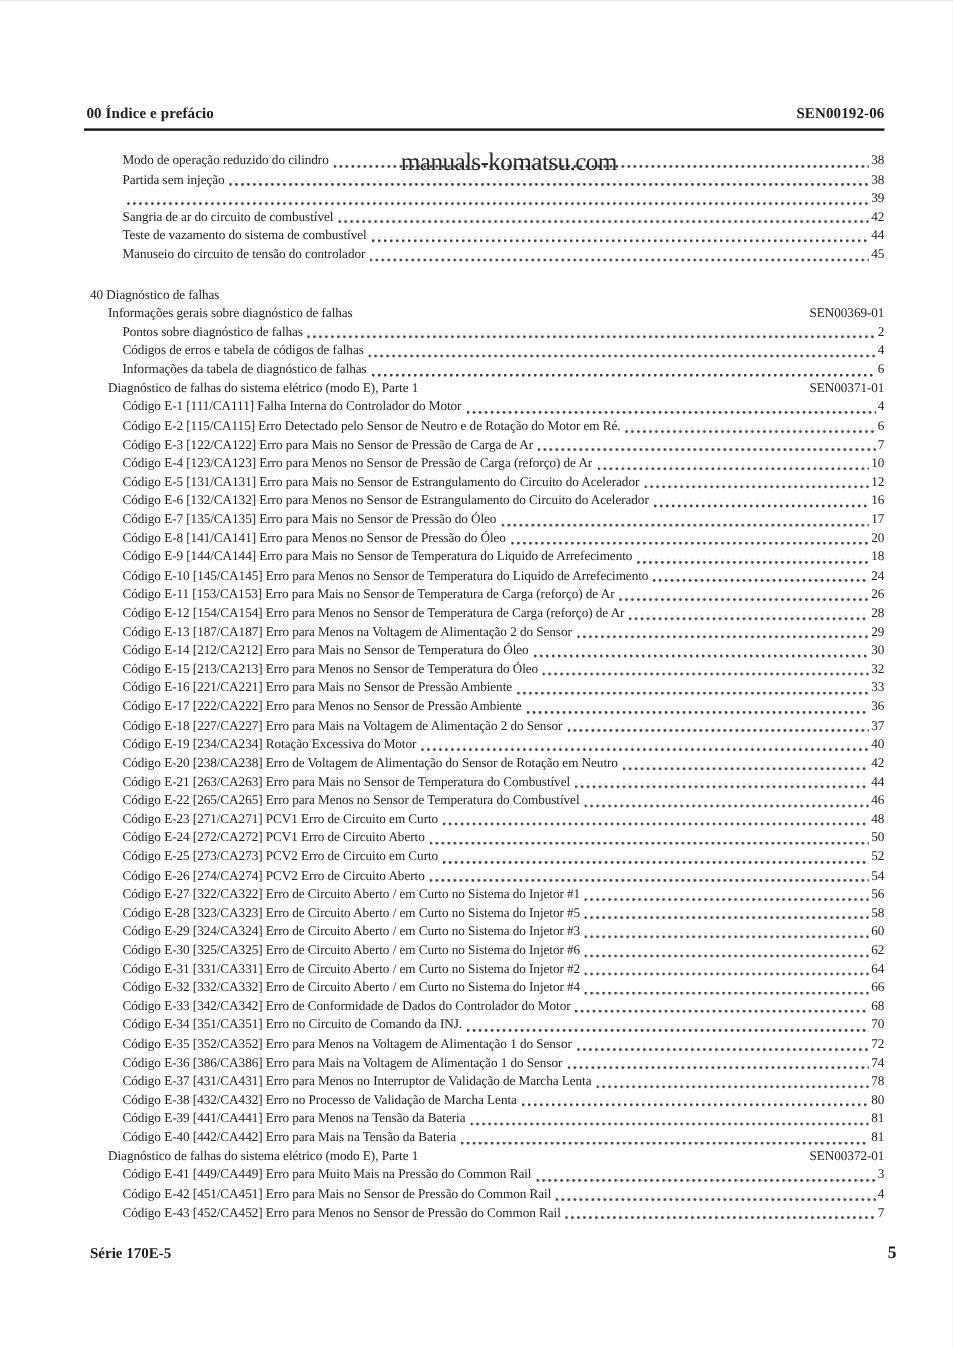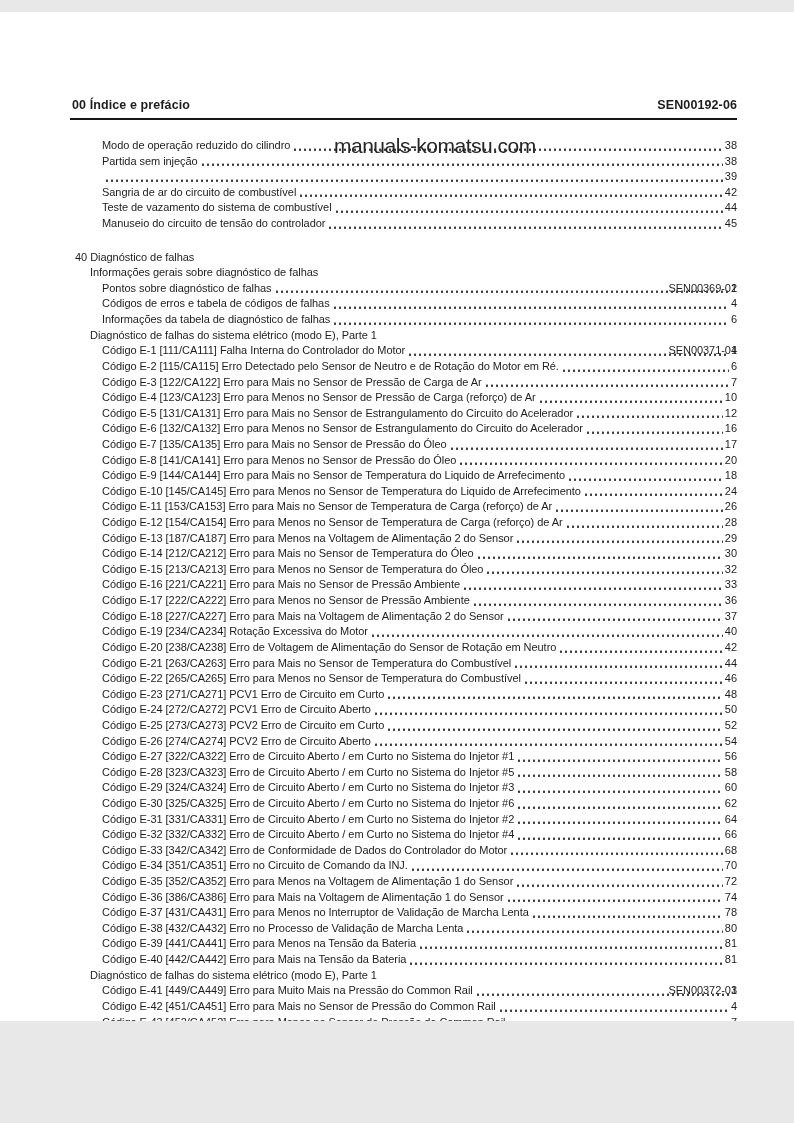--- a/index.html
+++ b/index.html
@@ -1,42 +1,42 @@
 <!DOCTYPE html>
 <html><head>
 <meta charset="utf-8">
 <style>
   html,body { margin:0; padding:0; background:#e8e8e8; }
   .page {
     position:relative;
-    width:794px; height:1009px;
-    margin:12px auto;
+    width:794px; height:1123px;
+    margin:1px auto;
     background:#ffffff;
-    font-family:Liberation Sans, sans-serif;
+    font-family:Liberation Serif, serif;
     color:#1d1d1d;
     overflow:hidden;
   }
   .header {
     position:absolute; left:72px; right:57px; top:86px;
     display:flex; justify-content:space-between; align-items:baseline;
     font-weight:bold; font-size:12.5px; letter-spacing:0.1px;
   }
   .header-rule {
     position:absolute; left:70px; right:57px; top:106px;
     border-top:2px solid #161616;
   }
   .toc { position:absolute; left:75px; right:57px; top:126px; }
   .toc-group + .toc-group { margin-top:18px; }
   .toc-row {
-    display:flex; align-items:flex-start;
+    display:flex; align-items:center;
     height:15.62px; line-height:15.62px;
     font-size:11px; letter-spacing:-0.05px;
     white-space:nowrap;
   }
-  .toc-row.lvl1 { padding-left:15px;flex-direction:column; }
+  .toc-row.lvl1 { padding-left:15px; }
   .toc-row.lvl2 { padding-left:27px; }
   .toc-label { flex:0 0 auto; }
   .toc-dots {
     flex:1 1 auto; align-self:flex-end;
     height:4px; margin:0 2px 3px 4px;
     background-image:radial-gradient(circle at 1px 2.6px, #3c3c3c 1px, transparent 1.35px);
     background-size:5px 4px;
     background-repeat:repeat-x;
   }
   .toc-page { flex:0 0 auto; }

